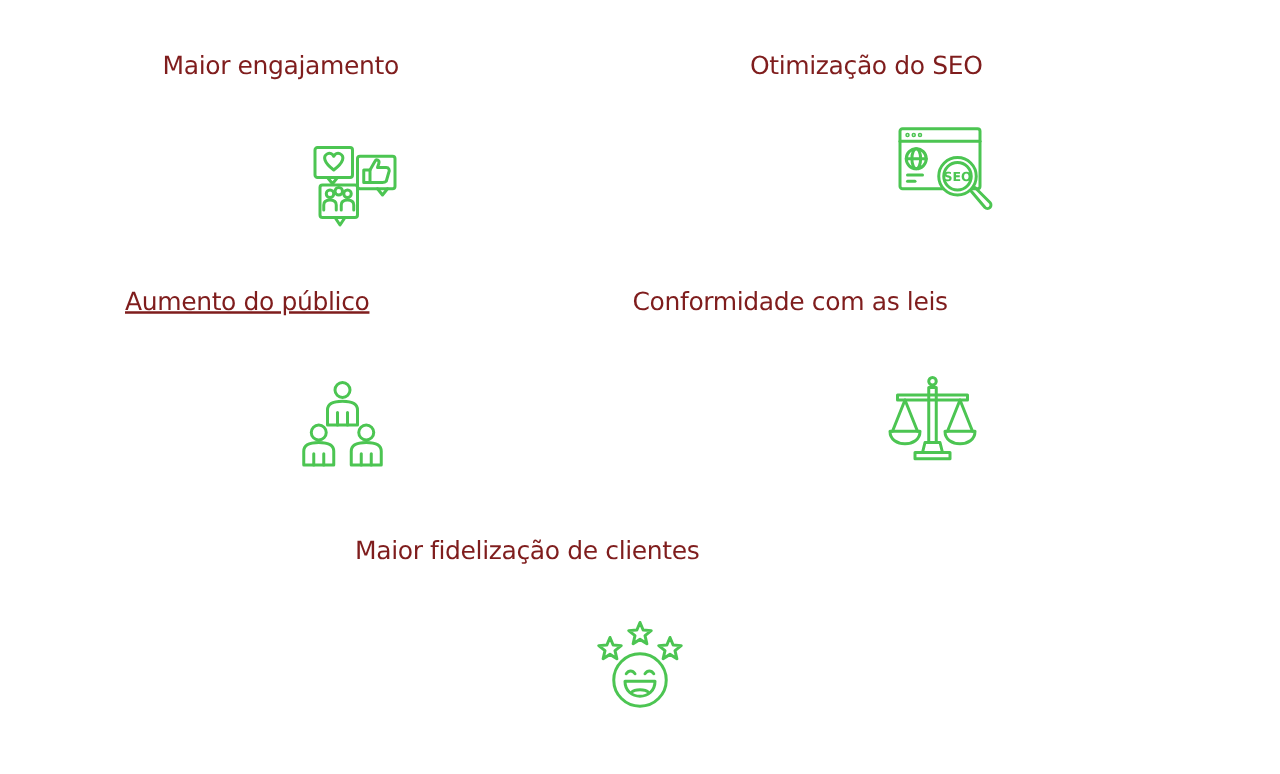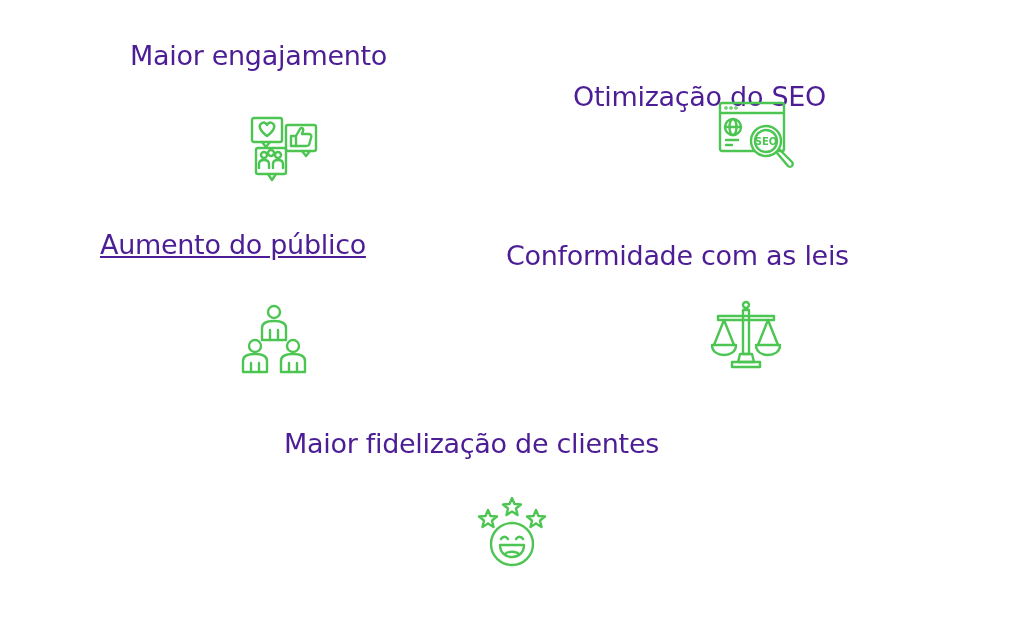--- a/index.html
+++ b/index.html
@@ -1,18 +1,18 @@
 <!DOCTYPE html>
 <html><head>
 <meta charset="utf-8">
 <style>
   html, body { margin:0; padding:0; }
   body { width:1024px; height:619px; background:#ffffff; position:relative; overflow:hidden;
          font-family:"DejaVu Sans", sans-serif; }
-  .title { position:absolute; color:#4c1d95; font-size:27px; white-space:nowrap; letter-spacing:-0.3px; }
+  .title { position:absolute; color:#7f1d1d; font-size:20px; white-space:nowrap; letter-spacing:-0.3px; }
   .icon { position:absolute; }
   .icon svg { width:100%; height:100%; }
   .icon svg * { fill:none; stroke:#4cc552; stroke-width:2.4; stroke-linecap:round; stroke-linejoin:round; }
 </style>
 </head>
 <body>
 
 <div>
   <div class="title" style="left:130px;top:40px;">Maior engajamento</div>
   <div class="icon" style="left:248px;top:115px;width:72px;height:68px;">
@@ -29,21 +29,21 @@
       <circle cx="16" cy="40" r="3"></circle>
         <circle cx="23" cy="38" r="3"></circle>
         <circle cx="30" cy="40" r="3"></circle>
       <path d="M11 53 L11 49 C11 46 13 45 16 45 C19 45 21 46 21 49 L21 53"></path>
       <path d="M25 53 L25 49 C25 46 27 45 30 45 C33 45 35 46 35 49 L35 53"></path>
     </svg>
   </div>
 </div>
 
 <div>
-  <div class="title" style="left:573px;top:40px;margin-top:41px;">Otimização do SEO</div>
+  <div class="title" style="left:600px;top:40px;">Otimização do SEO</div>
   <div class="icon" style="left:716px;top:99px;width:80px;height:74px;">
     <svg viewBox="0 0 80 74">
       <rect x="4" y="4" width="64" height="48" rx="2"></rect>
       <line x1="4" y1="14" x2="68" y2="14"></line>
       <circle cx="10" cy="9" r="0.6"></circle>
         <circle cx="15" cy="9" r="0.6"></circle>
         <circle cx="20" cy="9" r="0.6"></circle>
       <circle cx="17" cy="28" r="8"></circle>
       <ellipse cx="17" cy="28" rx="3.5" ry="8"></ellipse>
       <line x1="9" y1="28" x2="25" y2="28"></line>
@@ -71,21 +71,21 @@
         <line x1="21" y1="61" x2="21" y2="70"></line>
       <circle cx="55" cy="44" r="6"></circle>
       <path d="M43 70 L43 59 C43 54 47 52 55 52 C63 52 67 54 67 59 L67 70 Z"></path>
       <line x1="51" y1="61" x2="51" y2="70"></line>
         <line x1="59" y1="61" x2="59" y2="70"></line>
     </svg>
   </div>
 </div>
 
 <div>
-  <div class="title" style="left:506px;top:240px;">Conformidade com as leis</div>
+  <div class="title" style="left:506px;top:229px;">Conformidade com as leis</div>
   <div class="icon" style="left:710px;top:300px;width:72px;height:70px;">
     <svg viewBox="0 0 72 70">
       <circle cx="36" cy="5" r="3"></circle>
       <rect x="33" y="10" width="6" height="44"></rect>
       <path d="M8 16 L64 16 L64 20 L8 20 Z"></path>
       <path d="M14 20 L4 45 M14 20 L24 45"></path>
       <path d="M2 45 L26 45 C26 52 20 55 14 55 C8 55 2 52 2 45 Z"></path>
       <path d="M58 20 L48 45 M58 20 L68 45"></path>
       <path d="M46 45 L70 45 C70 52 64 55 58 55 C52 55 46 52 46 45 Z"></path>
       <path d="M30 54 L42 54 L44 62 L28 62 Z"></path>

